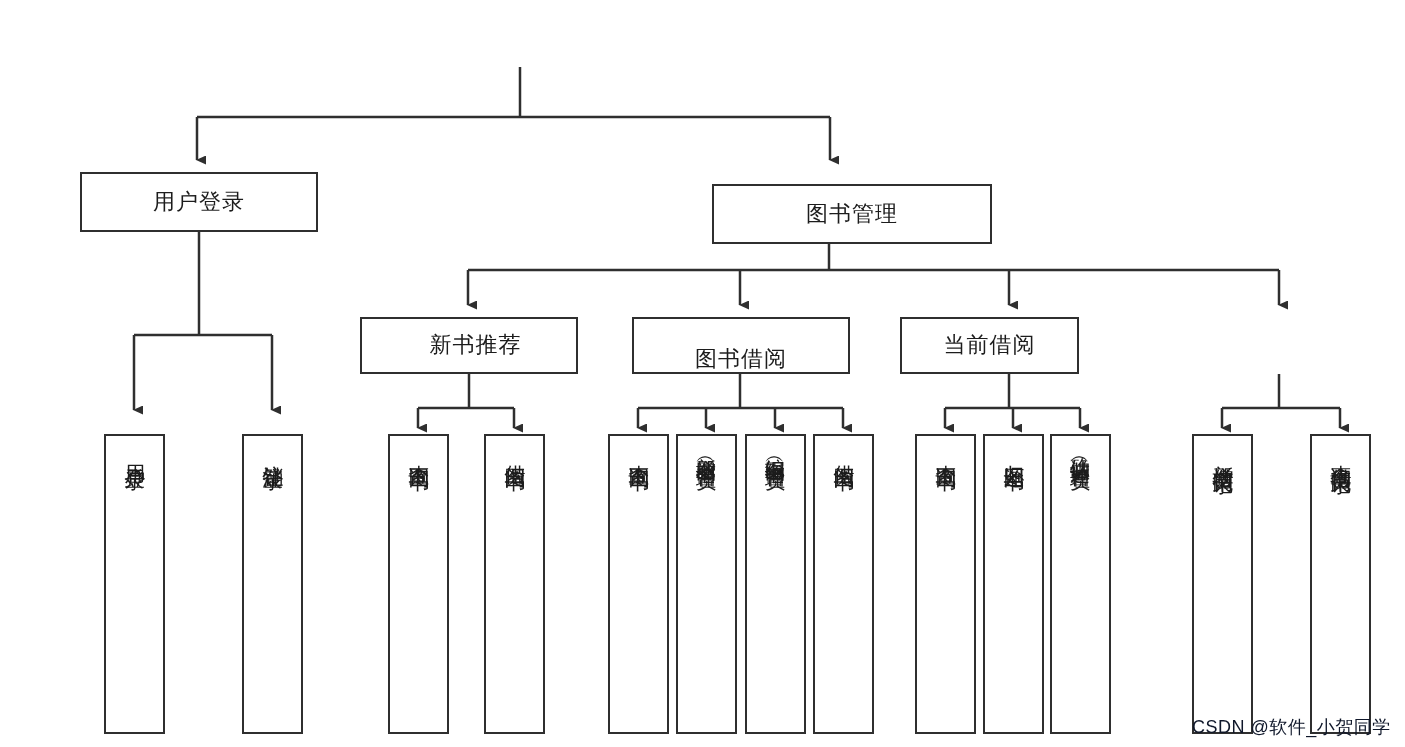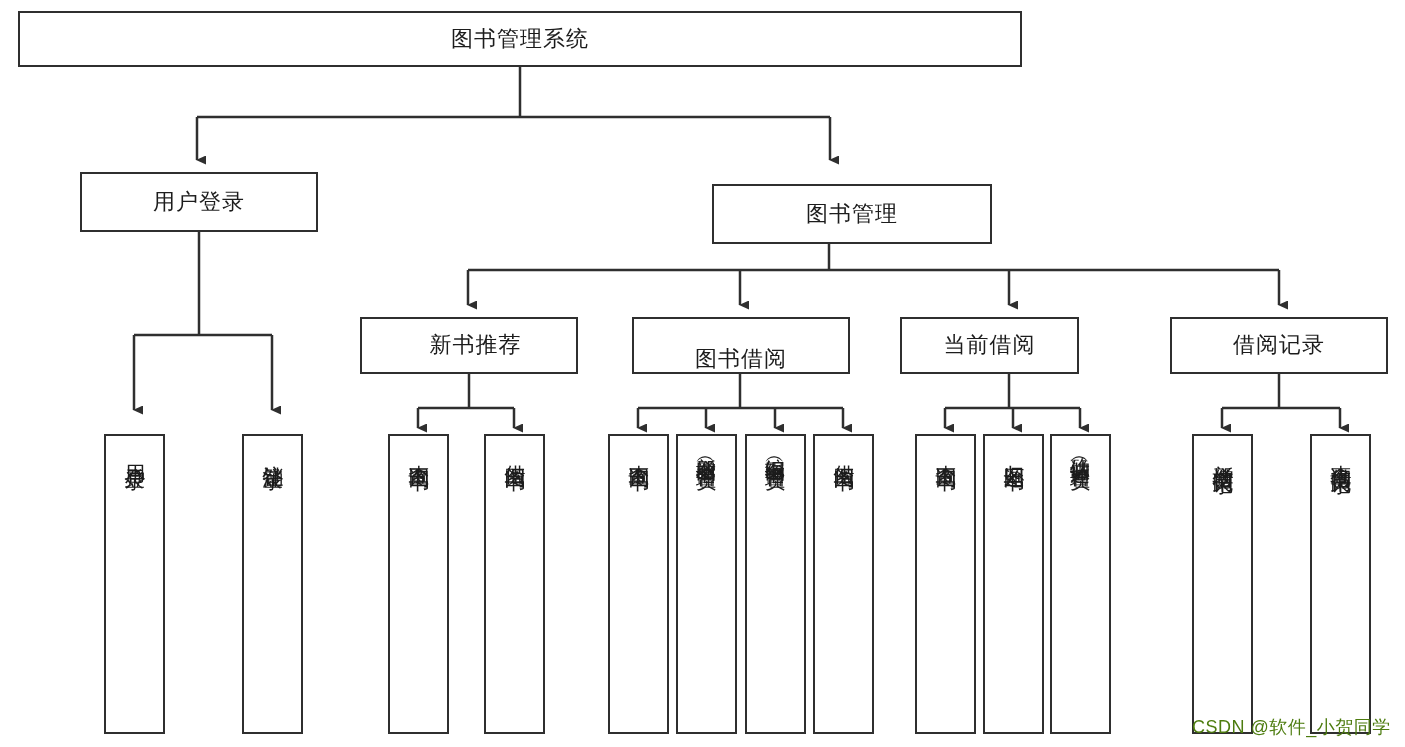--- a/index.html
+++ b/index.html
@@ -57,21 +57,21 @@
   .node-v.tall-text {
     padding-top: 6px;
   }
   .node-v.tall-text .label {
     font-size: 20px;
     line-height: 1.2;
   }
   .watermark {
     position: absolute;
     font-size: 18px;
-    color: #4d7c0f;
+    color: #0f172a;
     white-space: nowrap;
     letter-spacing: 0.5px;
   }
 </style>
 </head>
 <body>
 
 <div id="canvas">
 
   <svg class="wires" viewBox="0 0 1405 747">
@@ -118,23 +118,20 @@
       <path d="M1080,408 L1080,428" marker-end="url(#arrowhead)"></path>
 
       <path d="M1279,374 L1279,408"></path>
       <path d="M1222,408 L1340,408"></path>
       <path d="M1222,408 L1222,428" marker-end="url(#arrowhead)"></path>
       <path d="M1340,408 L1340,428" marker-end="url(#arrowhead)"></path>
 
     </g>
   </svg>
 
-  <div class="node node-h" style="left:18px; top:11px; width:1004px; height:56px;">
-    <span class="label">图书管理系统</span>
-  </div>
 
   <div class="node node-h" style="left:80px; top:172px; width:238px; height:60px;">
     <span class="label">用户登录</span>
   </div>
 
   <div class="node node-h" style="left:712px; top:184px; width:280px; height:60px;">
     <span class="label">图书管理</span>
   </div>
 
   <div class="node node-h" style="left:360px; top:317px; width:218px; height:57px;padding-left:13px;">
@@ -142,23 +139,20 @@
   </div>
 
   <div class="node node-h" style="left:632px; top:317px; width:218px; height:57px;align-items:flex-end;">
     <span class="label">图书借阅</span>
   </div>
 
   <div class="node node-h" style="left:900px; top:317px; width:179px; height:57px;">
     <span class="label">当前借阅</span>
   </div>
 
-  <div class="node node-h" style="left:1170px; top:317px; width:218px; height:57px;">
-    <span class="label">借阅记录</span>
-  </div>
 
   <div class="node node-v" style="left:104px; top:434px; width:61px; height:300px;">
     <span class="label">用户登录</span>
   </div>
 
   <div class="node node-v" style="left:242px; top:434px; width:61px; height:300px;">
     <span class="label">注销登录</span>
   </div>
 
   <div class="node node-v" style="left:388px; top:434px; width:61px; height:300px;">

